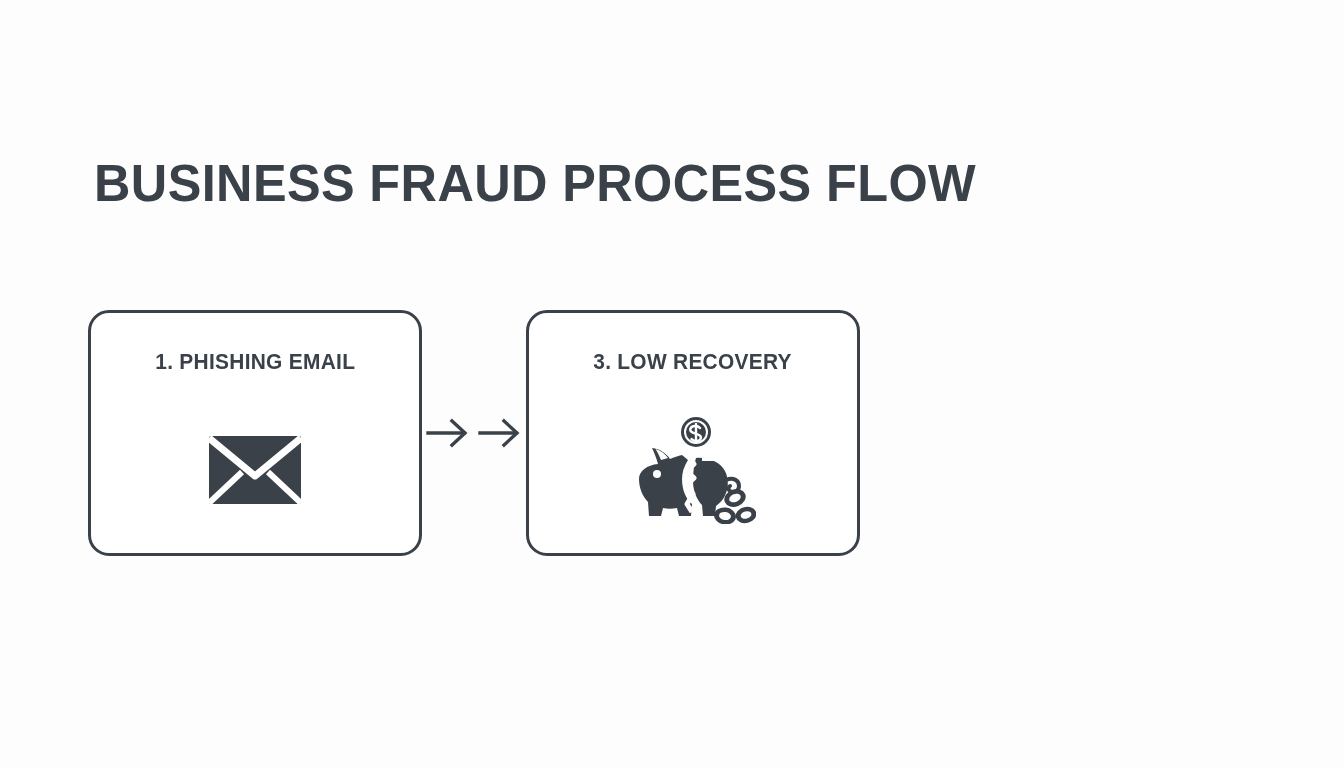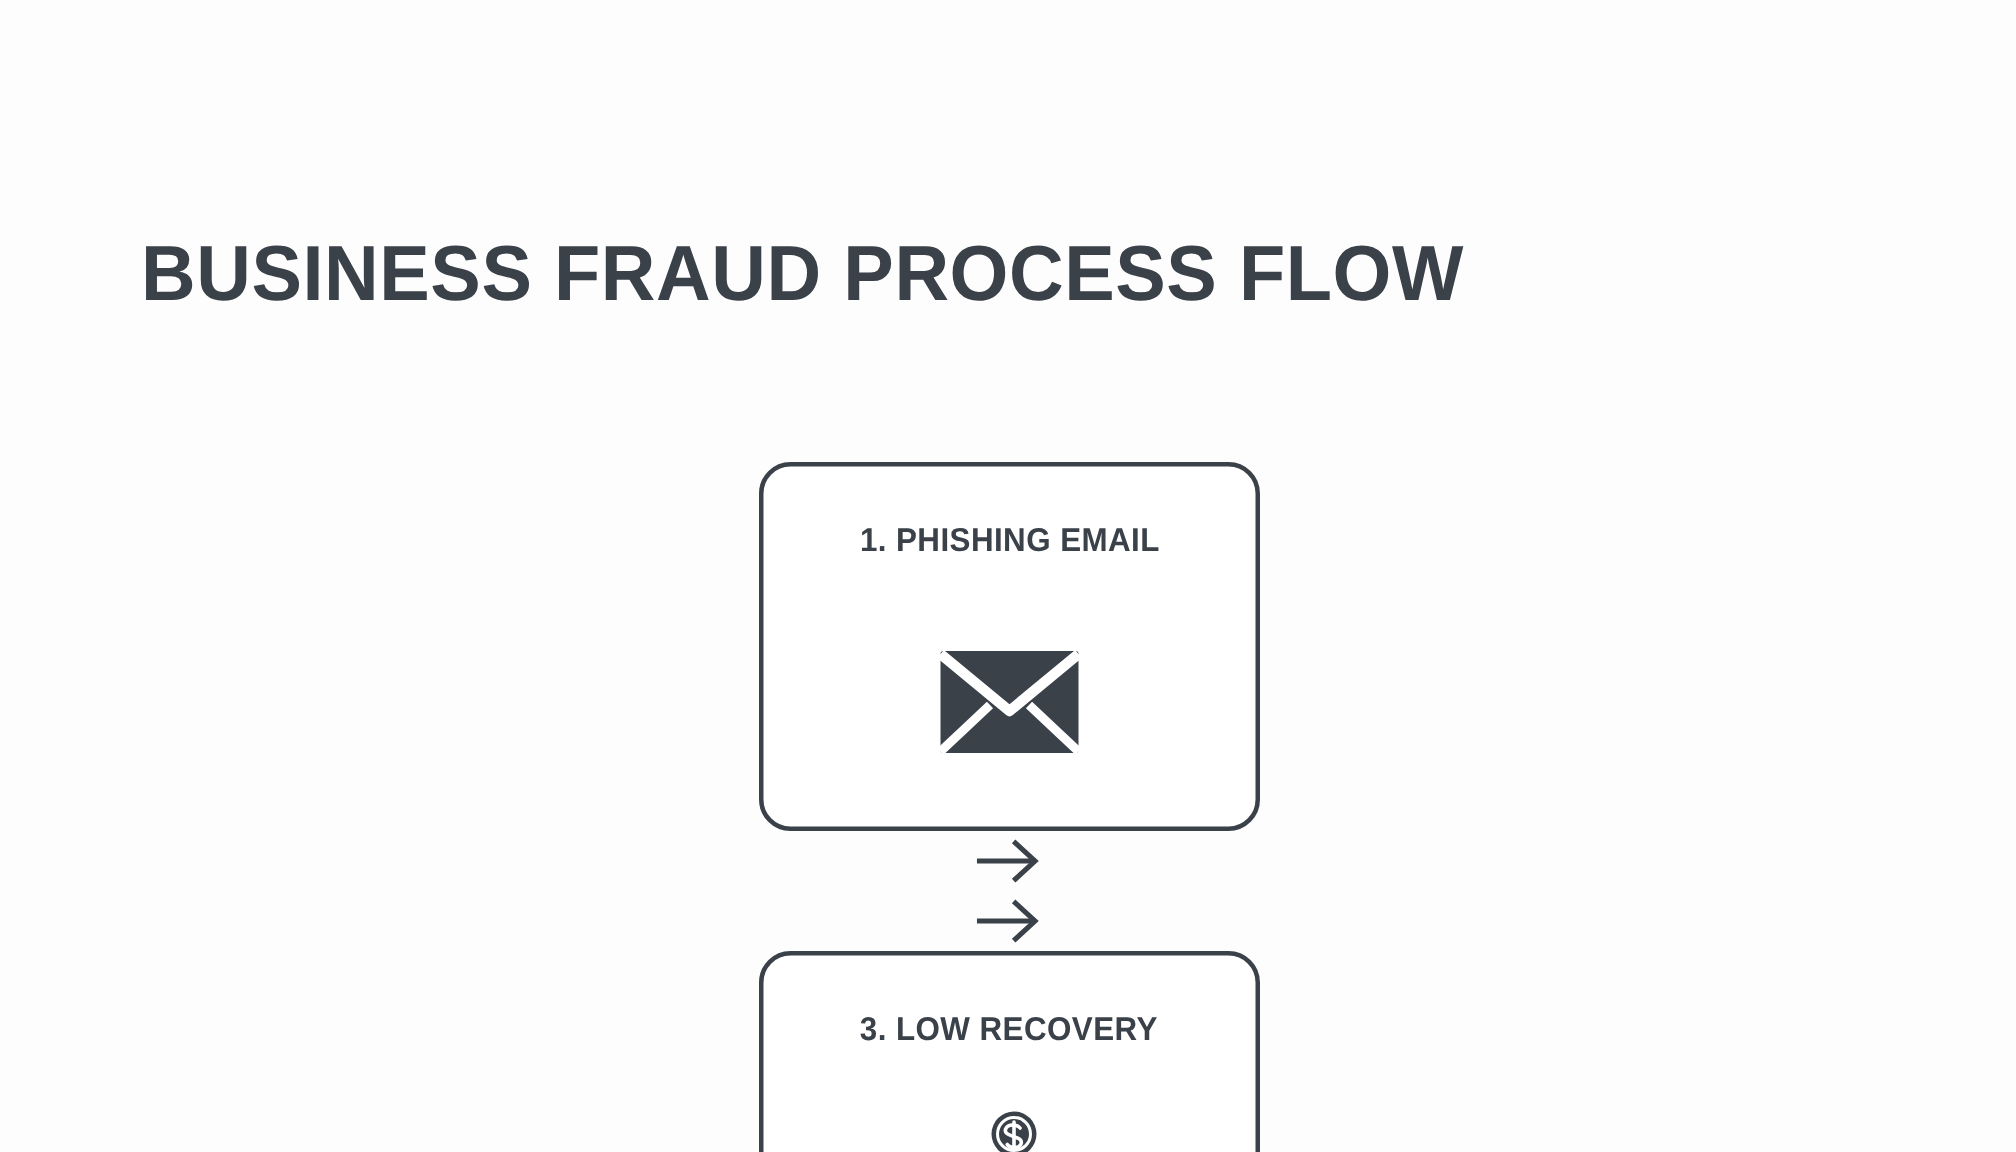--- a/index.html
+++ b/index.html
@@ -34,21 +34,21 @@
   }
 
   
   #flow-row {
     position: absolute;
     left: 88px;
     top: 308px;
     width: 1170px;
     height: 250px;
     display: flex;
-    flex-direction: column;
+    flex-direction: row;
     align-items: center;
     justify-content: flex-start;
   }
 
   .step-card {
     position: relative;
     width: 334px;
     height: 246px;
     box-sizing: border-box;
     border: 3px solid #3a4149;

